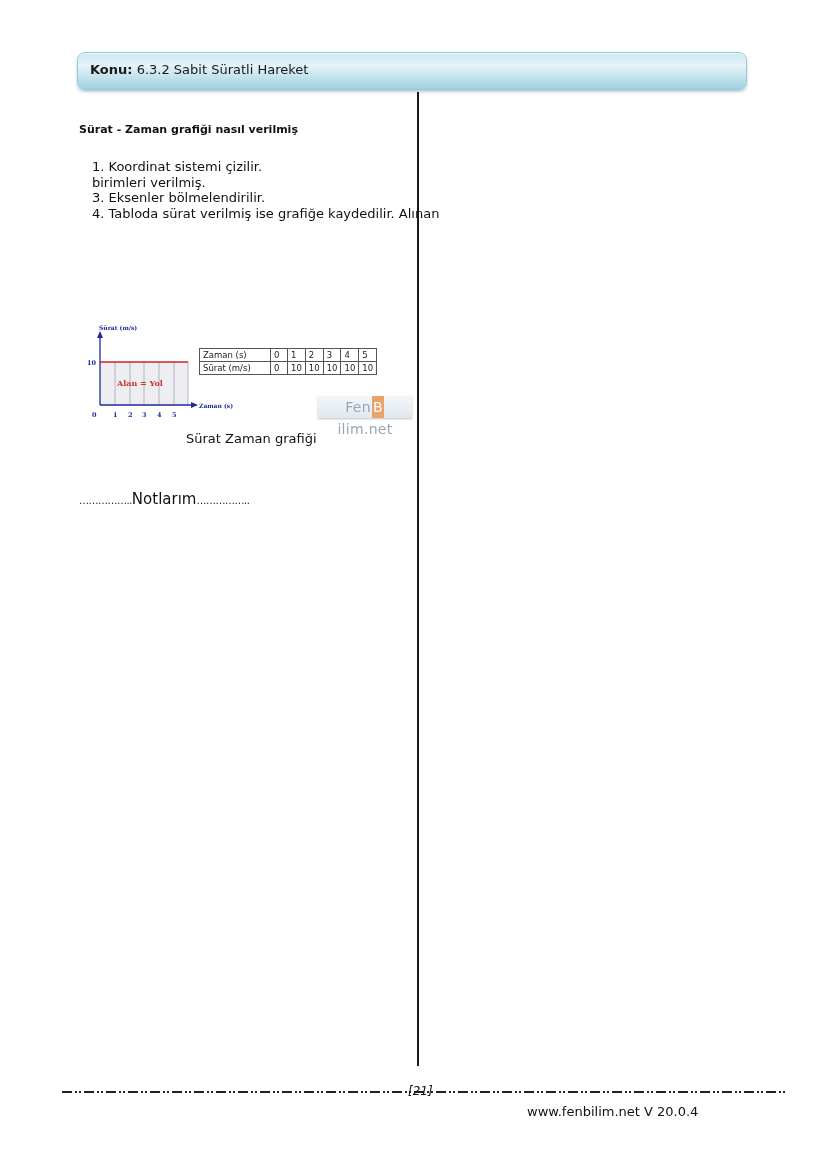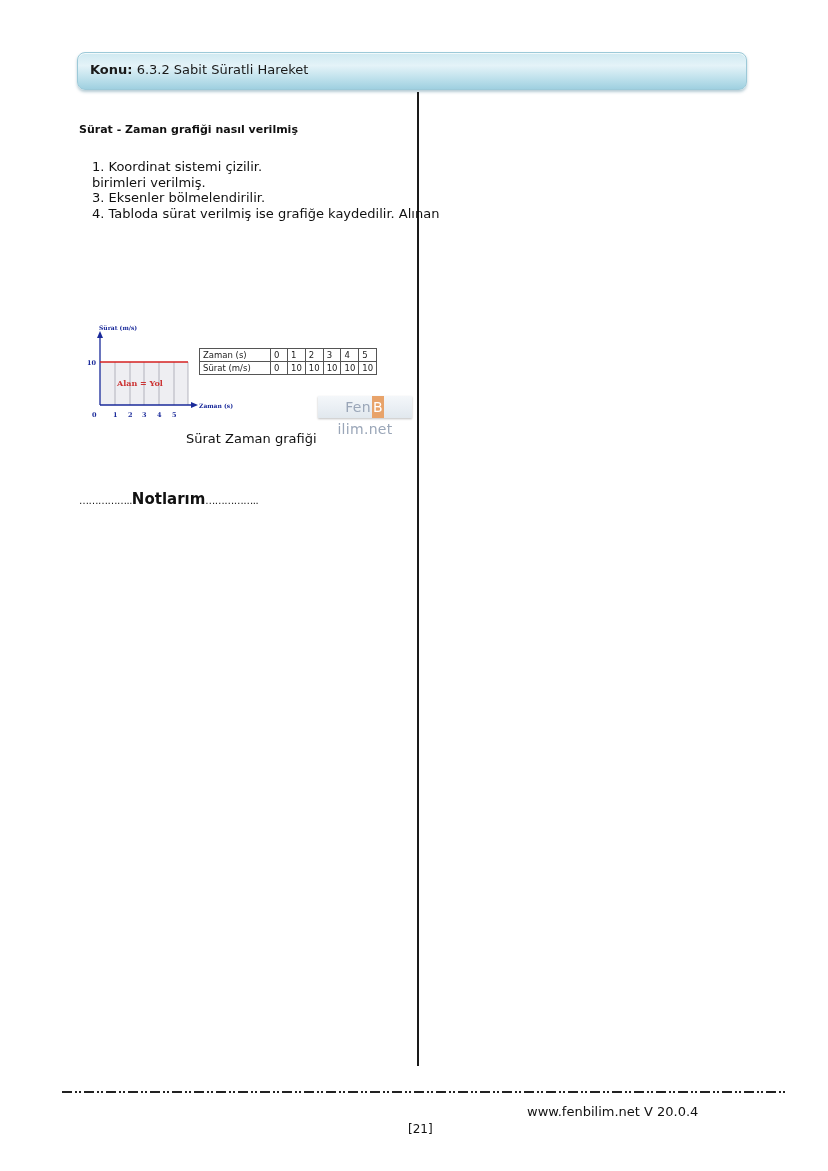--- a/index.html
+++ b/index.html
@@ -49,26 +49,26 @@
       font-size: 14px; color: #9aa6b8; line-height: 22px; text-align: center; letter-spacing: 0.3px;
     }
     .logo .b { display: inline-block; background: #e8a36a; color: #fff; padding: 0 1px; margin: 0 1px; }
     .caption {
       position: absolute; left: 186px; top: 431px; font-size: 13px; white-space: nowrap;
     }
     .notes {
       position: absolute; left: 79px; top: 490px; font-size: 14px; white-space: nowrap;
     }
     .notes .dots { font-size: 10px; letter-spacing: -0.5px; }
-    .notes .word { font-weight: bold; font-size: 15px; }
+    .notes .word { font-weight: normal; font-size: 15px; }
     .footer-line {
       position: absolute; left: 62px; top: 1091px; width: 724px; height: 2px;
       background: repeating-linear-gradient(90deg, #222 0 10px, transparent 10px 13px, #222 13px 15px, transparent 15px 17px, #222 17px 19px, transparent 19px 22px);
     }
-    .page-num { position: absolute; left: 408px; top: 1122px; font-size: 12px; }
+    .page-num { position: absolute; left: 408px; top: 1084px; font-size: 12px; font-style: italic; }
     .footer-site { position: absolute; left: 527px; top: 1104px; font-size: 13px; white-space: nowrap; }
   </style>
 </head>
 <body>
 
 <div class="header-bar">
   <div class="header-title">
     <b>Konu:</b>
     <span>6.3.2 Sabit Süratli Hareket</span>
   </div>

